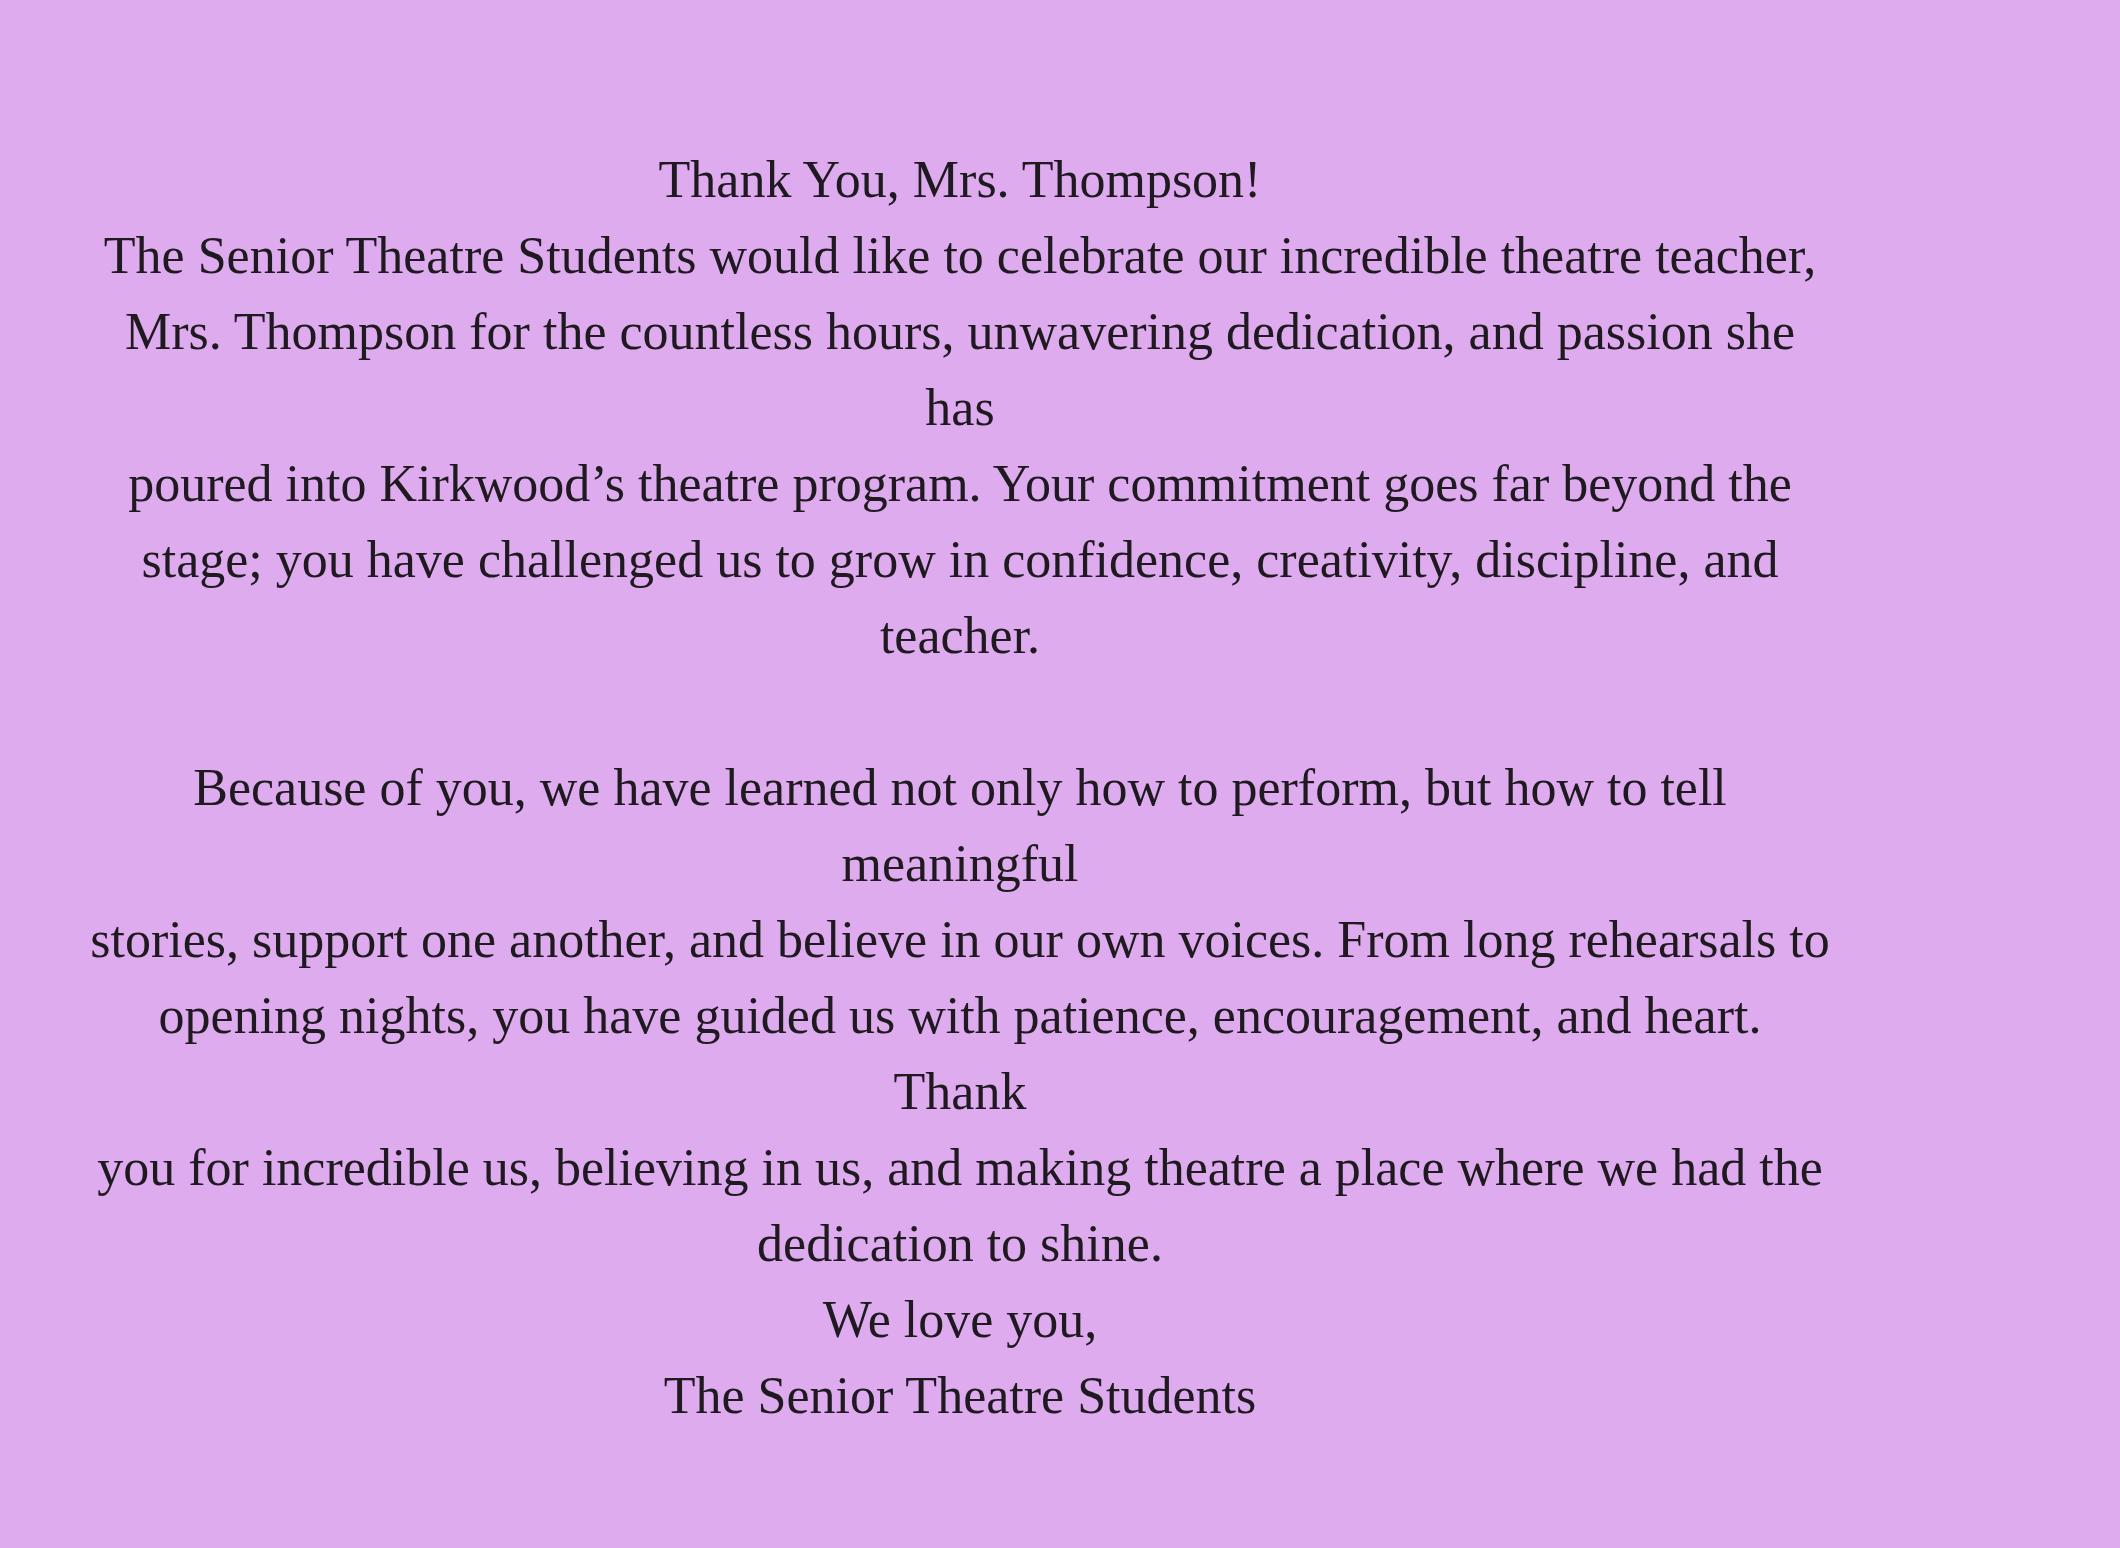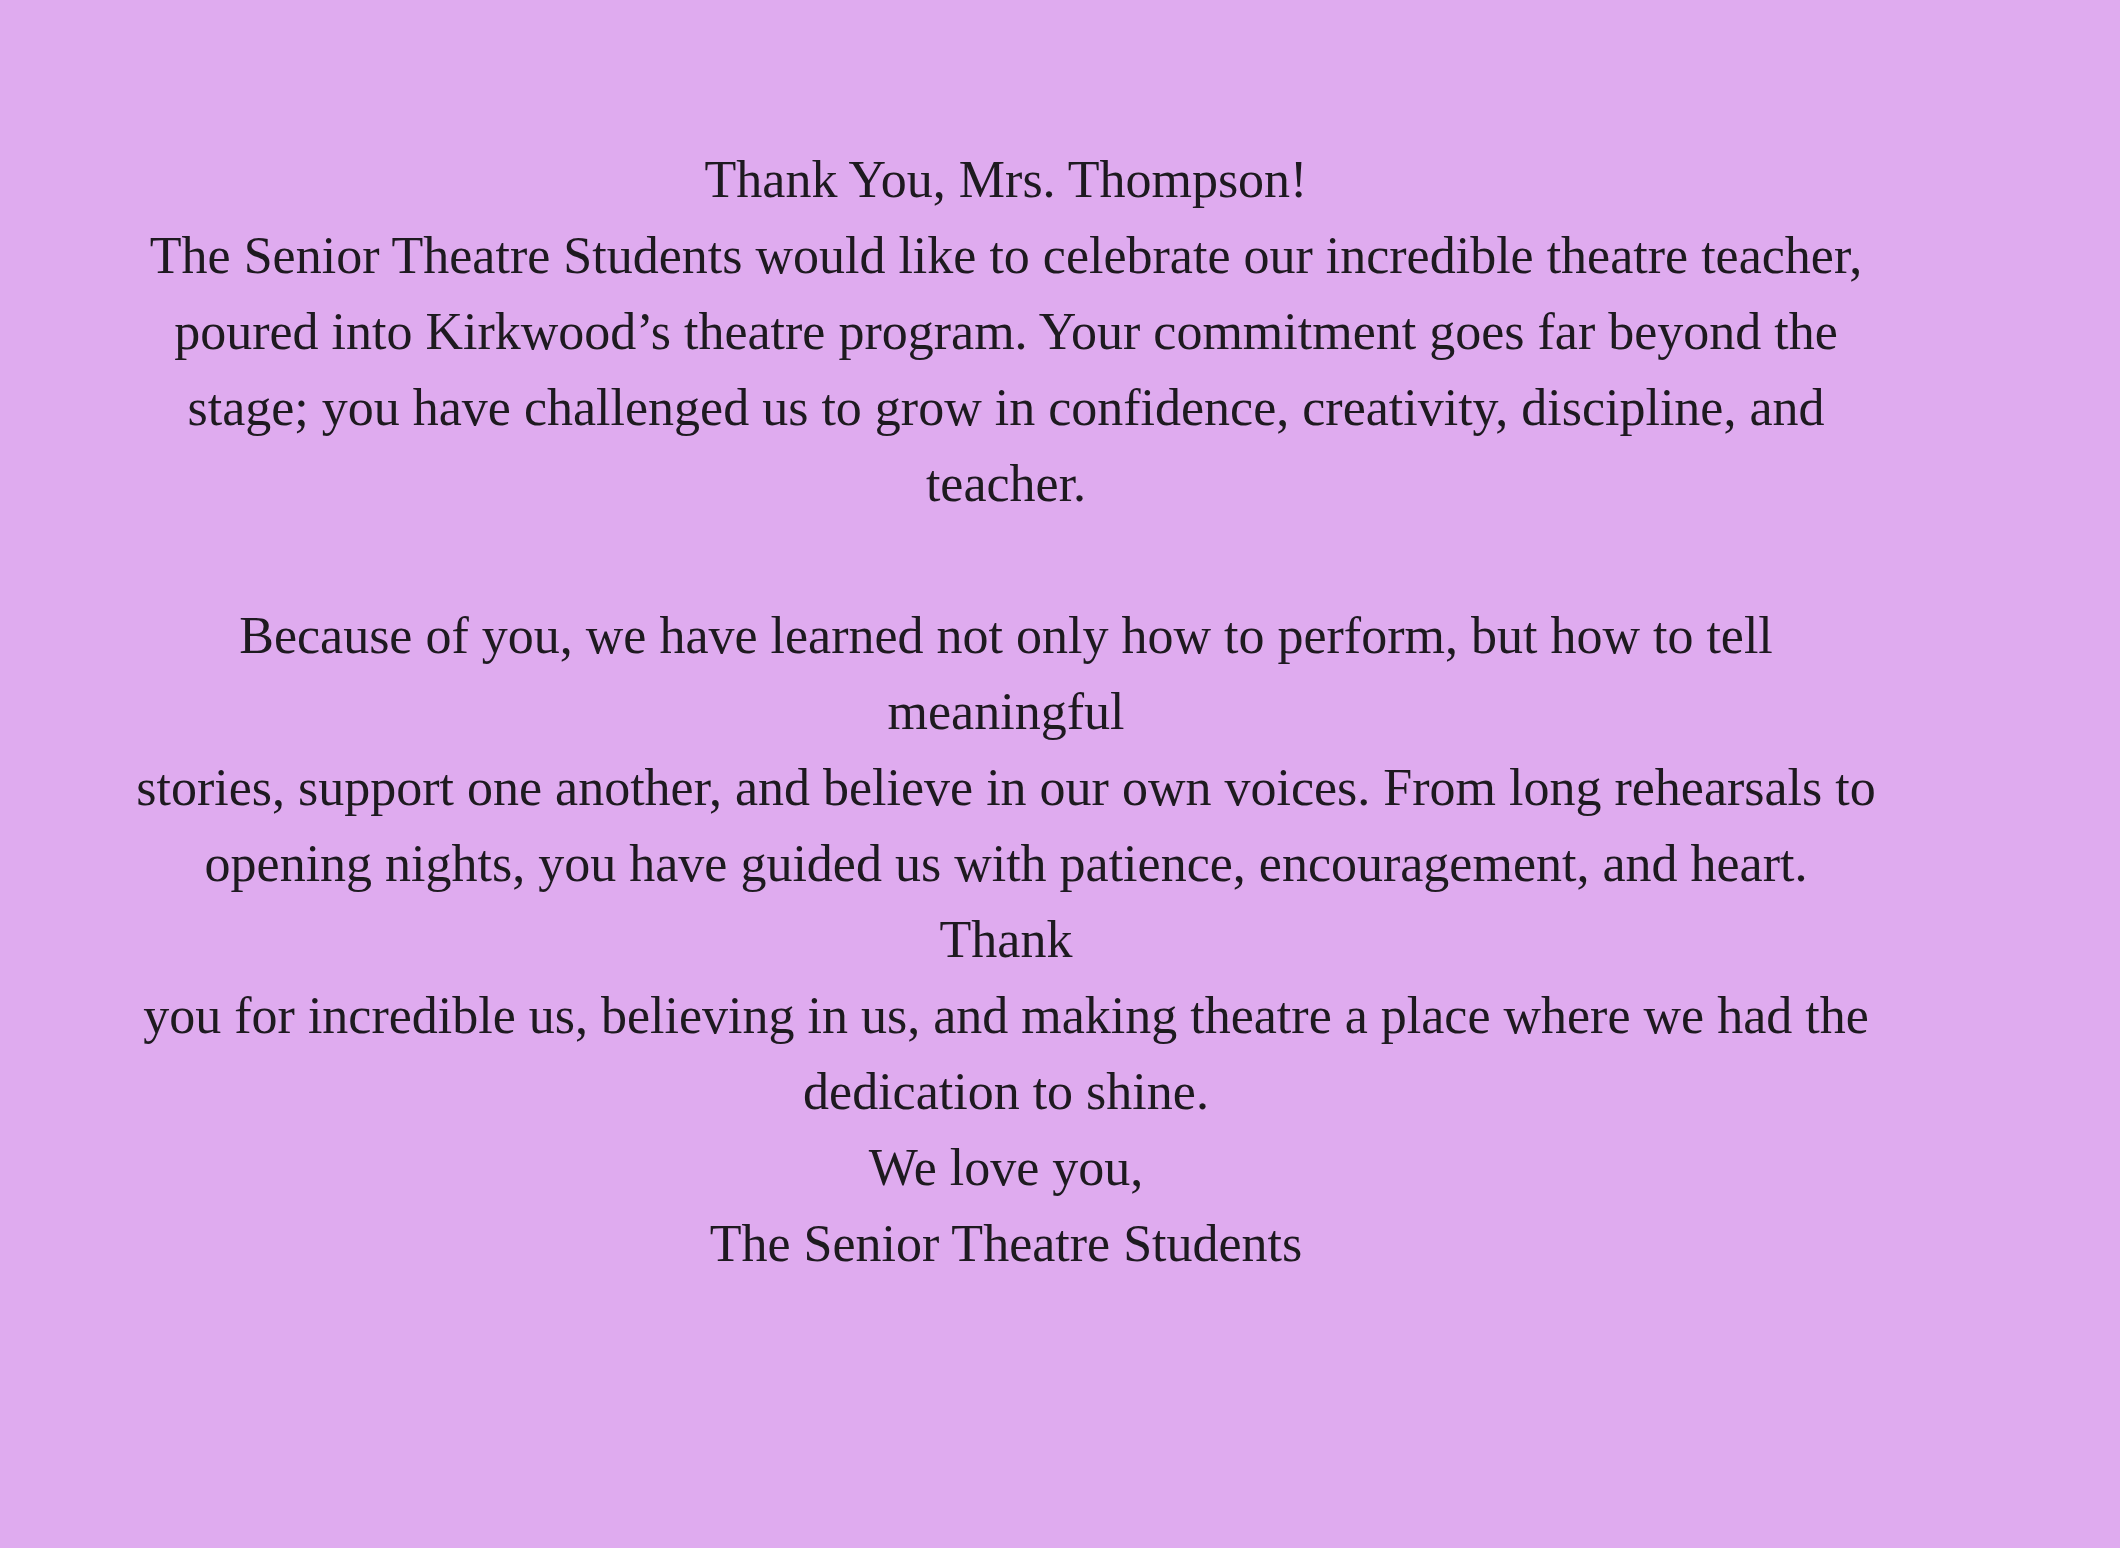--- a/index.html
+++ b/index.html
@@ -12,36 +12,36 @@
     background: #dfabef;
     overflow: hidden;
     font-family: "Liberation Serif", "DejaVu Serif", serif;
   }
   .note {
     box-sizing: border-box;
     width: 1920px;
     padding: 142px 90px 0 90px;
     text-align: center;
     color: #1e1a20;
-    margin-left: 46px;
   }
   .line, .title {
     font-size: 52px;
     line-height: 76px;
     min-height: 76px;
     white-space: pre-line;
     letter-spacing: 0px;
   }
 </style>
 </head>
 <body>
 
 <div class="note">
   <div class="title">Thank You, Mrs. Thompson!</div>
   <div class="line">The Senior Theatre Students would like to celebrate our incredible theatre teacher,</div>
+  <div class="line">Mrs. Thompson for the countless hours, unwavering dedication, and passion she has</div>
   <div class="line">poured into Kirkwood’s theatre program. Your commitment goes far beyond the</div>
   <div class="line">stage; you have challenged us to grow in confidence, creativity, discipline, and</div>
   <div class="line">teacher.</div>
   <div class="line"></div>
   <div class="line">Because of you, we have learned not only how to perform, but how to tell meaningful</div>
   <div class="line">stories, support one another, and believe in our own voices. From long rehearsals to</div>
   <div class="line">opening nights, you have guided us with patience, encouragement, and heart. Thank</div>
   <div class="line">you for incredible us, believing in us, and making theatre a place where we had the</div>
   <div class="line">dedication to shine.</div>
   <div class="line">We love you,</div>

